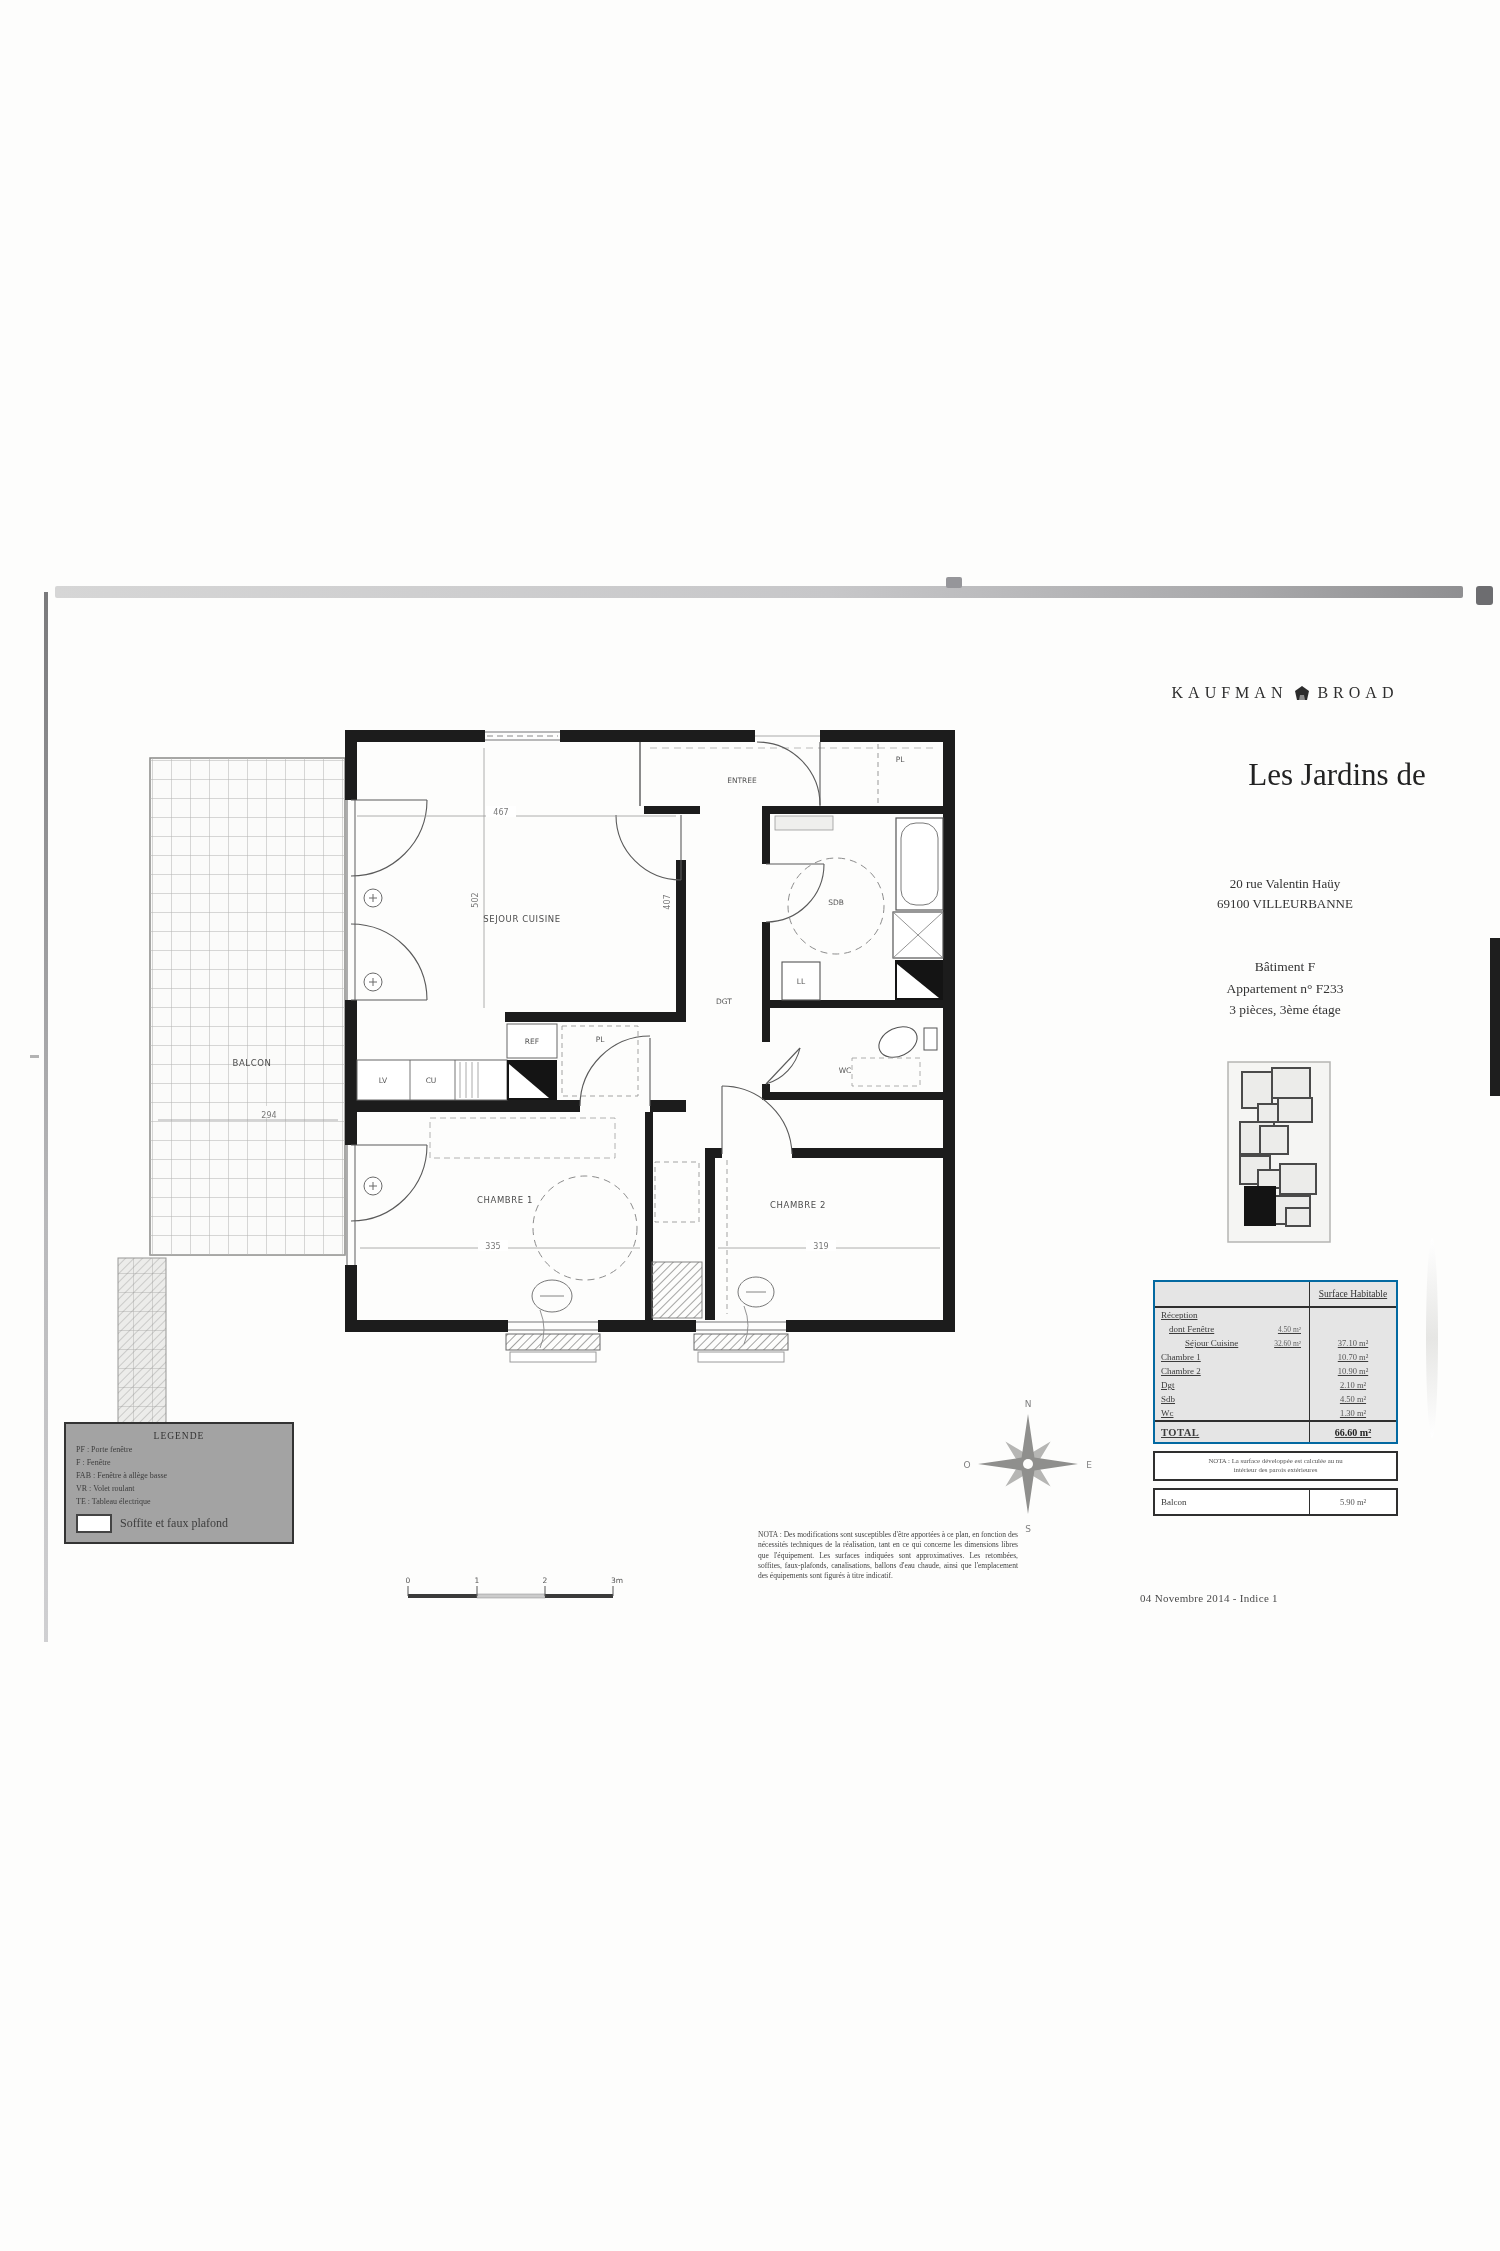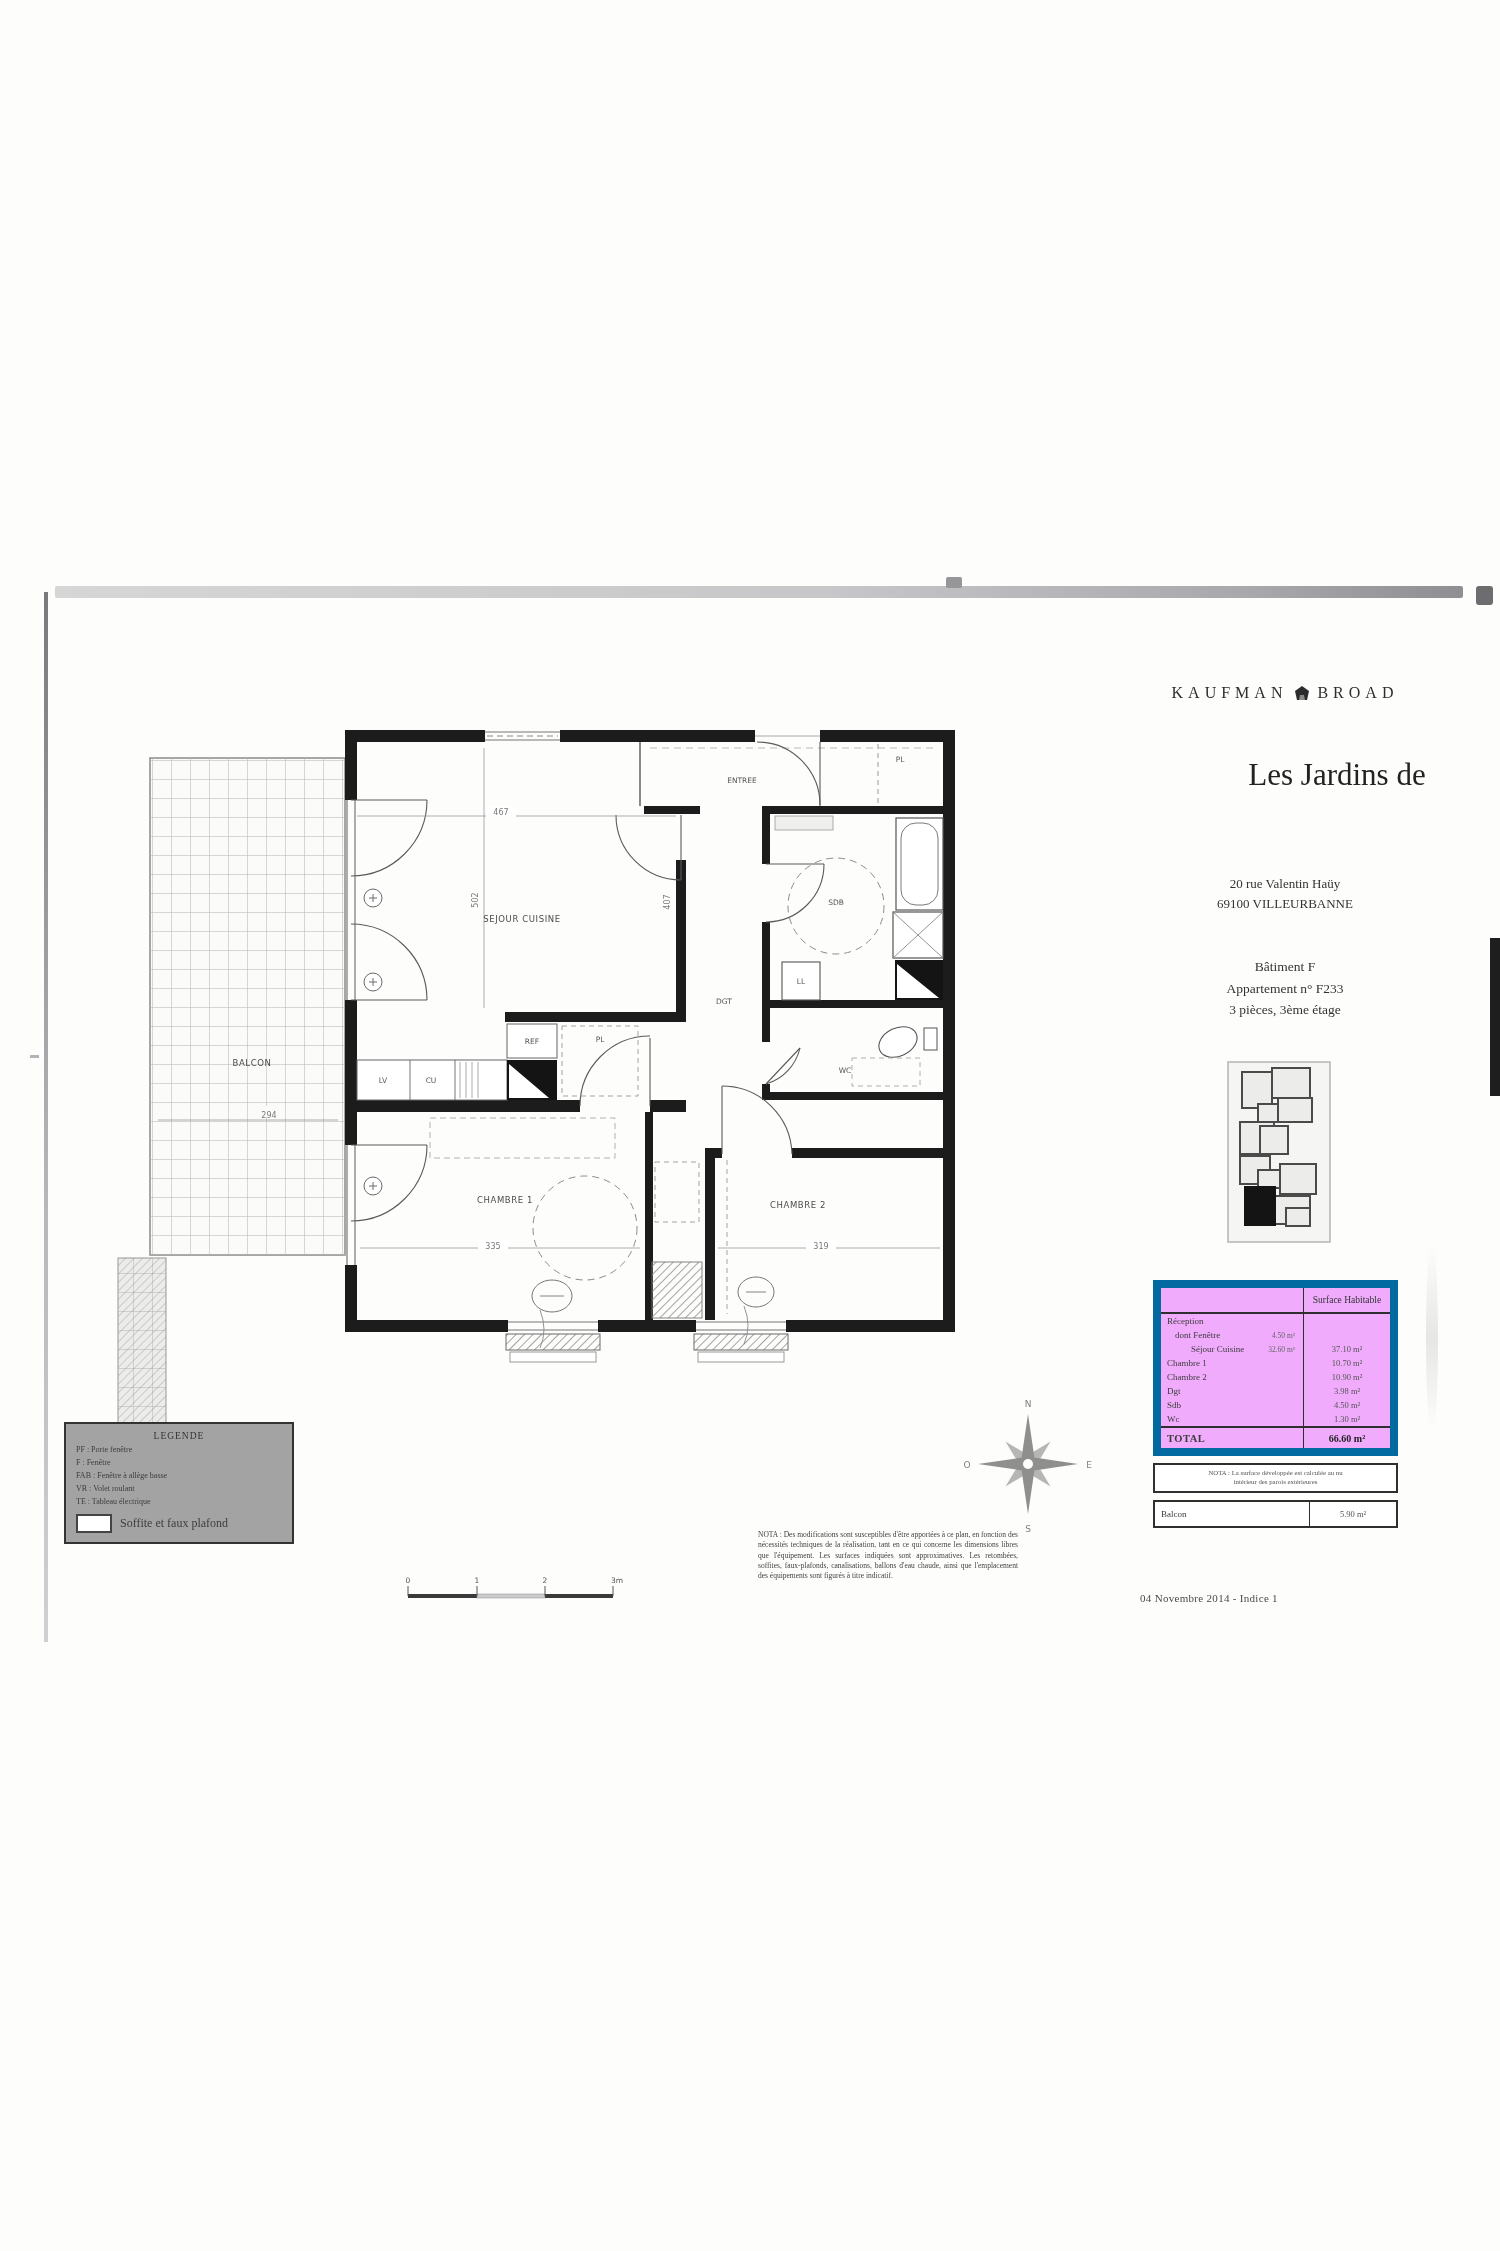--- a/index.html
+++ b/index.html
@@ -19,21 +19,21 @@
   .scan-dash{left:30px;top:1055px;width:9px;height:3px;background:#b3b3b3;}
   
   .brand{left:1100px;top:684px;width:370px;text-align:center;font-size:16px;letter-spacing:5px;
     color:#2e2e2e;white-space:nowrap;}
   .brand svg{vertical-align:-2px;margin:0 7px;}
   .title{left:1152px;top:756px;width:370px;text-align:center;font-size:31px;line-height:1.2;color:#222;}
   .address{left:1100px;top:874px;width:370px;text-align:center;font-size:13px;line-height:1.55;color:#333;}
   .aptinfo{left:1100px;top:956px;width:370px;text-align:center;font-size:13.5px;line-height:1.6;color:#333;}
   
   .stable{left:1153px;top:1280px;width:245px;color:#3c3c3c;}
-  .sbox{border:8px solid #0369a1;background:#f0abfc;}
+  .sbox{border:2px solid #0369a1;background:#e5e5e5;text-decoration:underline;}
   .srow{display:flex;align-items:center;height:14px;font-size:9px;}
   .srow .lbl{flex:1;padding-left:6px;white-space:nowrap;}
   .srow .sub{width:44px;text-align:right;font-size:7.5px;color:#666;padding-right:8px;}
   .srow .val{width:86px;align-self:stretch;display:flex;align-items:center;justify-content:center;
     border-left:1.5px solid #2f2f2f;font-size:8.5px;color:#555;}
   .hrow{height:24px;border-bottom:2px solid #2f2f2f;}
   .hrow .val{font-size:9.5px;color:#333;}
   .trow{height:20px;border-top:2px solid #2f2f2f;font-weight:bold;}
   .trow .lbl{font-size:10.5px;letter-spacing:.5px;}
   .trow .val{font-size:10px;color:#222;}
@@ -355,21 +355,21 @@
       <span class="val">10.70 m²</span>
     </div>
     <div class="srow">
       <span class="lbl">Chambre 2</span>
       <span class="sub"></span>
       <span class="val">10.90 m²</span>
     </div>
     <div class="srow">
       <span class="lbl">Dgt</span>
       <span class="sub"></span>
-      <span class="val">3.98 m²</span>
+      <span class="val">2.10 m²</span>
     </div>
     <div class="srow">
       <span class="lbl">Sdb</span>
       <span class="sub"></span>
       <span class="val">4.50 m²</span>
     </div>
     <div class="srow">
       <span class="lbl">Wc</span>
       <span class="sub"></span>
       <span class="val">1.30 m²</span>

